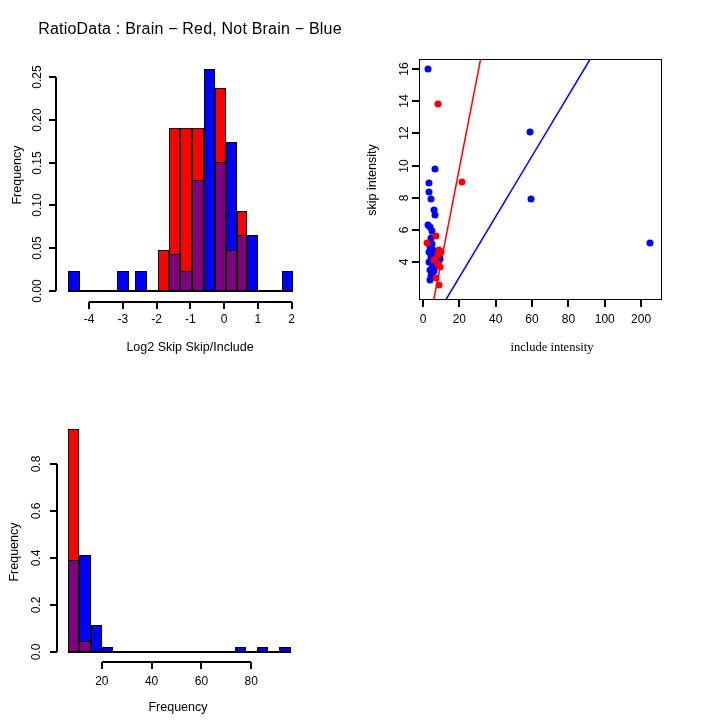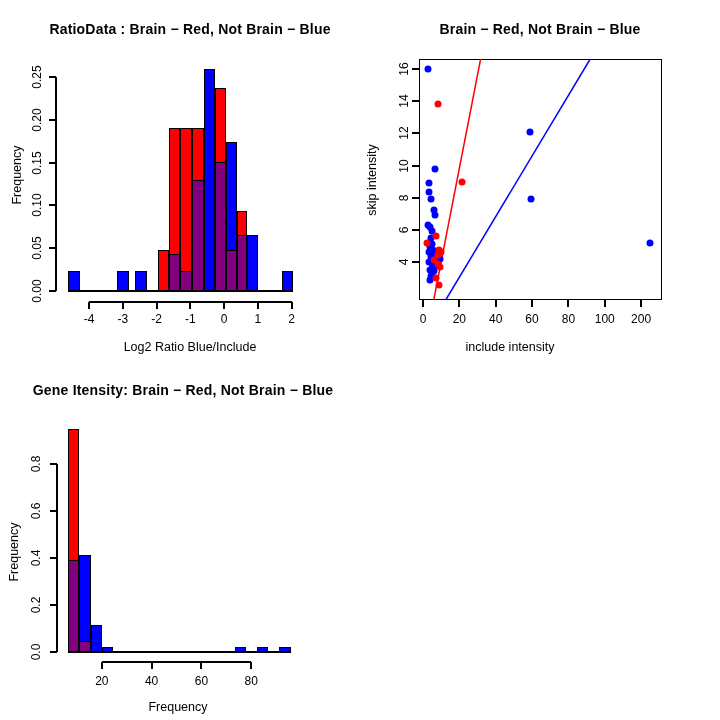--- a/index.html
+++ b/index.html
@@ -1,45 +1,43 @@
 <!DOCTYPE html>
 <html><head>
 <meta charset="utf-8">
 <style>
   html,body{margin:0;padding:0;background:#ffffff;}
   #chart{position:relative;width:720px;height:720px;background:#ffffff;overflow:hidden;
          font-family:"Liberation Sans",sans-serif;color:#000;}
   .hlab{position:absolute;transform:translate(-50%,-50%);font-size:12px;white-space:nowrap;}
   .vlab{position:absolute;transform:translate(-50%,-50%) rotate(-90deg);font-size:12px;white-space:nowrap;}
-  .title{font-weight:bold;font-size:14px;letter-spacing:0.2px;}
+  .title{font-weight:normal;font-size:16px;letter-spacing:0.2px;}
   .axlab{font-size:12.5px;}
   .tickline{position:absolute;background:#000;}
   .bar{position:absolute;border:1px solid #000;box-sizing:border-box;}
   .pt{position:absolute;width:7px;height:7px;border-radius:50%;transform:translate(-50%,-50%);}
   .plotbox{position:absolute;border:1.5px solid #000;box-sizing:border-box;overflow:hidden;}
   #infobox{position:absolute;left:418px;top:418px;width:244px;height:243px;
            background-color:#eec6d1;
            background-image:repeating-conic-gradient(#f6bac8 0% 25%, #d8cde4 0% 50%);
            background-size:2px 2px;}
   .infoline{position:absolute;left:19px;font-size:12px;white-space:nowrap;color:#000;}
 </style>
 </head>
 <body>
 
 <div id="chart">
 
   <div class="hlab title" style="left:190px;top:29px;">RatioData : Brain − Red, Not Brain − Blue</div>
-  <div class="hlab axlab" style="left:190px;top:347px;">Log2 Ratio Blue/Include</div>
+  <div class="hlab axlab" style="left:190px;top:347px;">Log2 Skip Skip/Include</div>
   <div class="vlab axlab" style="left:17px;top:175px;">Frequency</div>
 
-  <div class="hlab title" style="left:540px;top:29px;">Brain − Red, Not Brain − Blue</div>
-  <div class="hlab axlab" style="left:510px;top:347px;">include intensity</div>
+  <div class="hlab axlab" style="left:552px;top:347px;font-family:Liberation Serif, serif;">include intensity</div>
   <div class="vlab axlab" style="left:372px;top:180px;">skip intensity</div>
 
-  <div class="hlab title" style="left:183px;top:390px;">Gene Itensity: Brain − Red, Not Brain − Blue</div>
   <div class="hlab axlab" style="left:178px;top:707px;">Frequency</div>
   <div class="vlab axlab" style="left:14px;top:552px;">Frequency</div>
 
 
 <div class="tickline" style="left: 89.0071px; top: 301px; width: 202.553px; height: 2px;"></div>
     <div class="tickline" style="left: 55px; top: 77.1217px; width: 2px; height: 213.878px;"></div>
     <div class="tickline" style="left: 88.0071px; top: 302px; width: 2px; height: 7px;"></div>
     <div class="hlab" style="left: 89.0071px; top: 319px;">-4</div>
     <div class="tickline" style="left: 121.766px; top: 302px; width: 2px; height: 7px;"></div>
     <div class="hlab" style="left: 122.766px; top: 319px;">-3</div>

